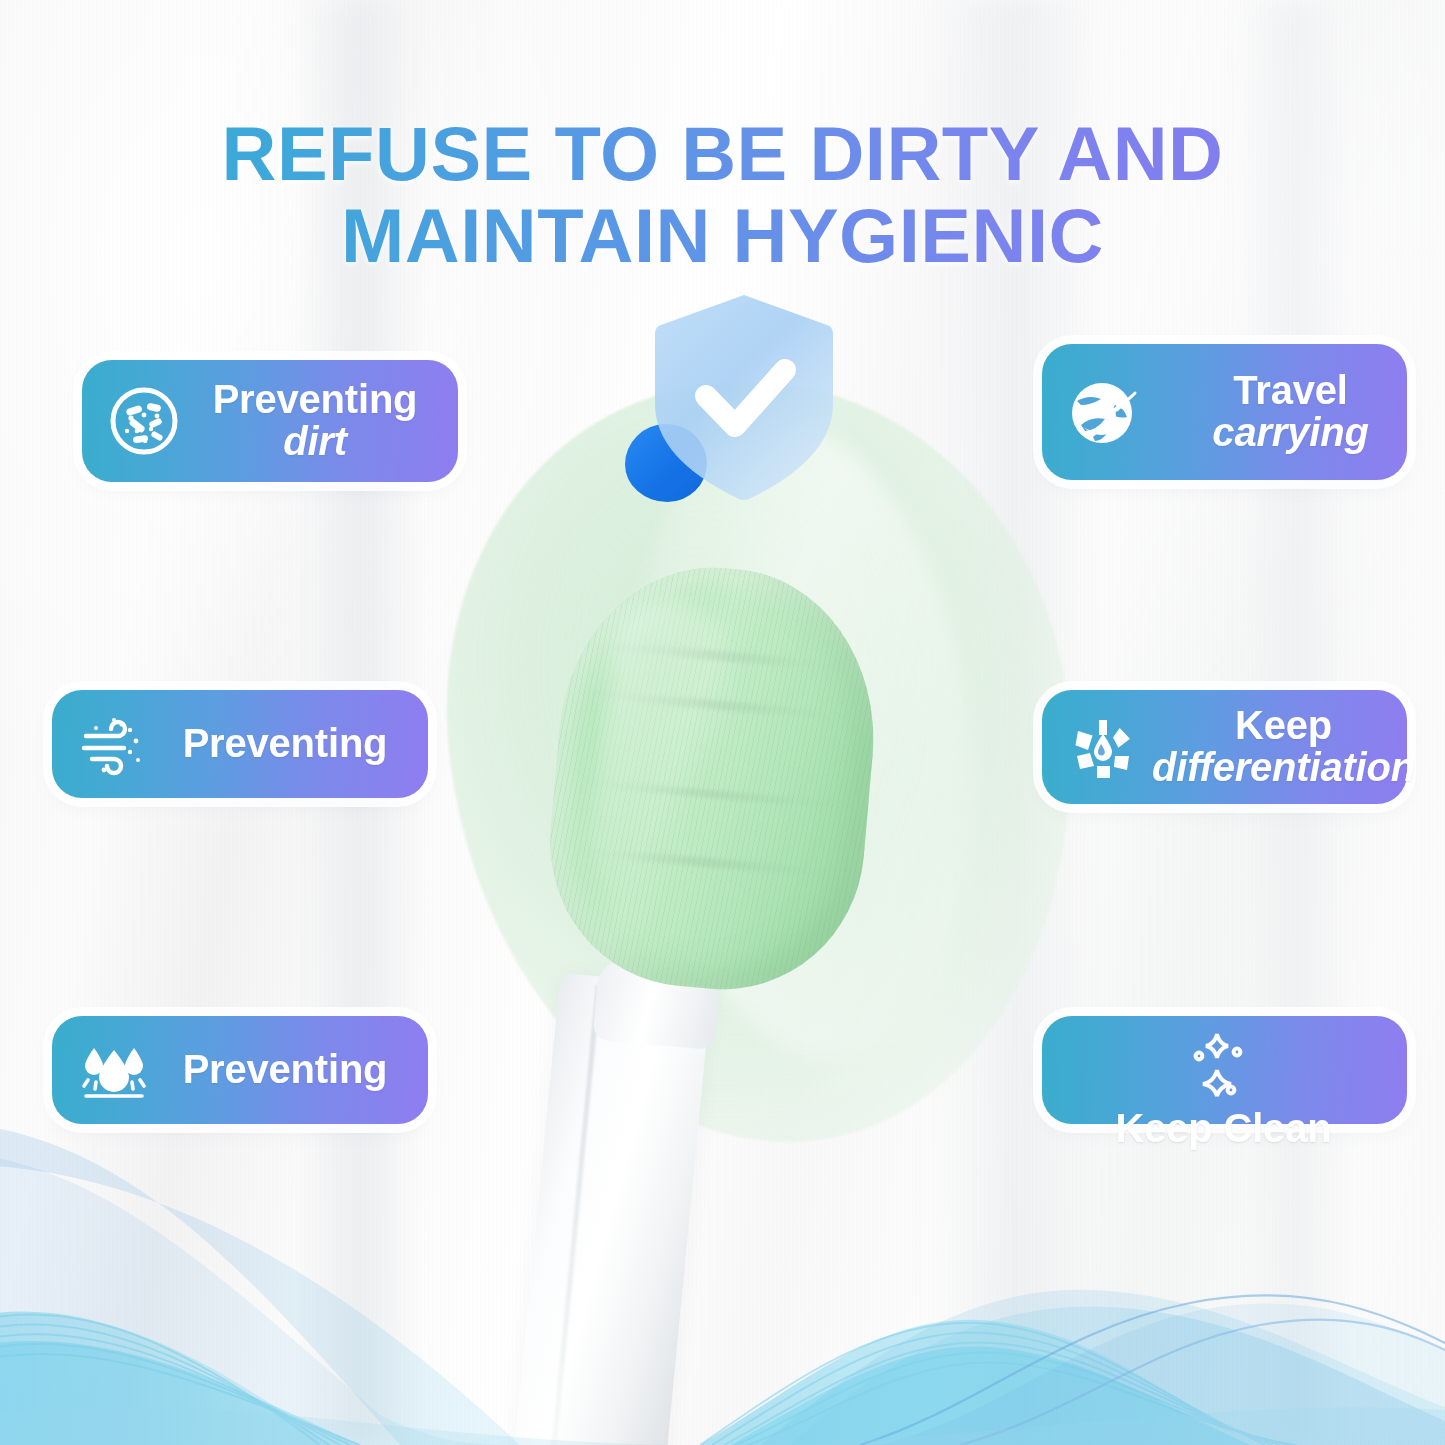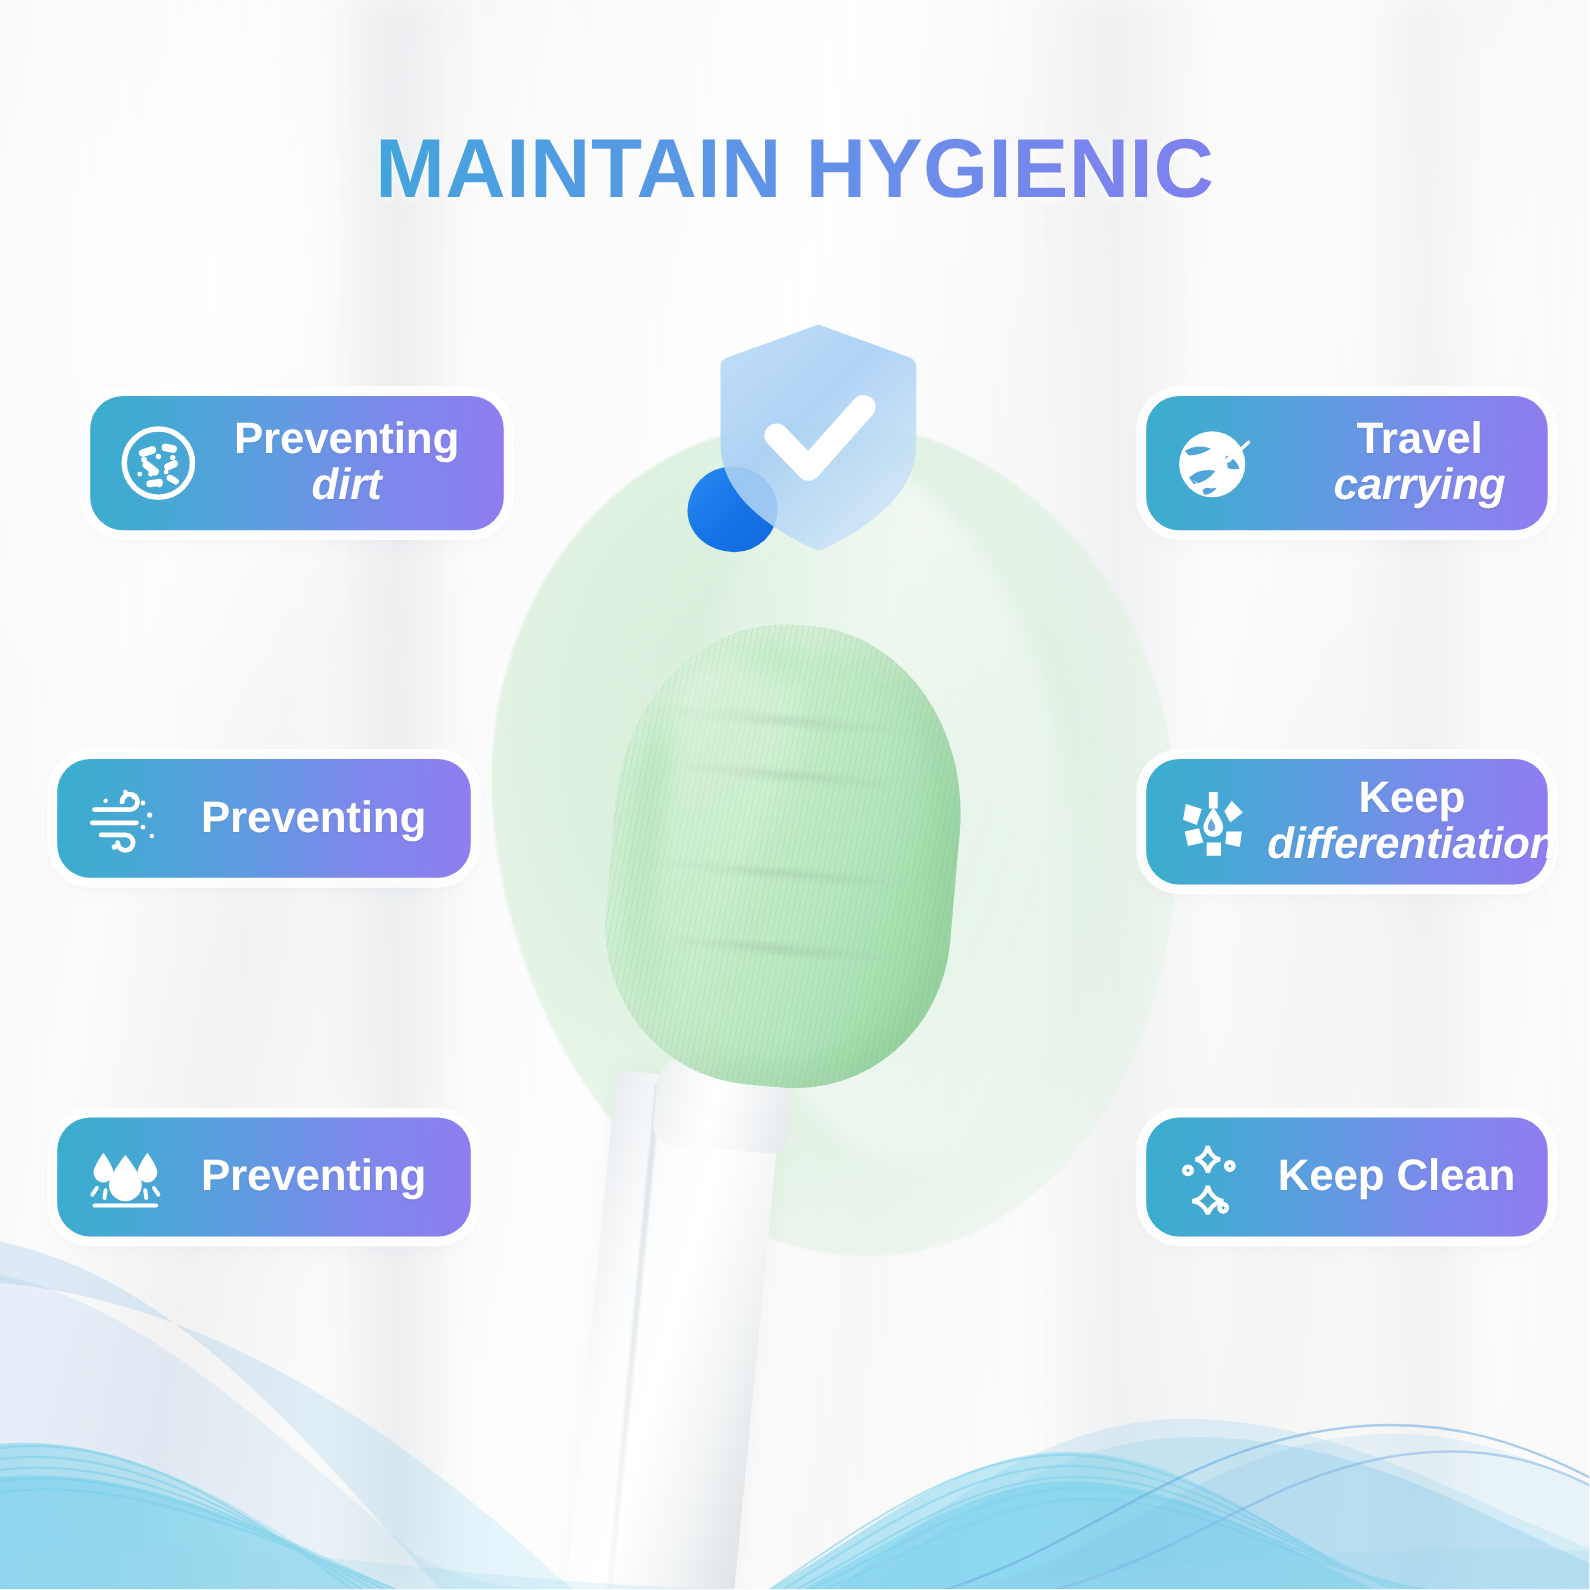--- a/index.html
+++ b/index.html
@@ -131,23 +131,23 @@
     text-shadow:0 1px 2px rgba(60,70,110,.13);
     padding-left:2px;
   }
   .badge .b-l1{font-size:40px;font-weight:700;letter-spacing:-.2px;white-space:nowrap;}
   .badge .b-l2{font-size:40px;font-weight:700;letter-spacing:-.2px;white-space:nowrap;font-style:italic;}
   .badge.small-sub .b-l2{font-size:40px;}
 
   #badge-preventing-dirt{left:52px;top:360px;width:376px;height:122px;margin-left:30px;}
   #badge-dustproof{left:52px;top:690px;width:376px;height:108px;}
   #badge-waterproof{left:52px;top:1016px;width:376px;height:108px;}
-  #badge-travel-carrying{left:1042px;top:360px;width:365px;height:122px;gap:42px;}
+  #badge-travel-carrying{left:1042px;top:344px;width:365px;height:136px;gap:42px;}
   #badge-color-differentiation{left:1042px;top:690px;width:365px;height:114px;}
-  #badge-keep-clean{left:1042px;top:1016px;width:365px;height:108px;}
+  #badge-keep-clean{left:1042px;top:1016px;width:365px;height:108px;flex-direction:column;}
 
   
   .title{
     position:absolute;left:0;top:62px;width:1445px;text-align:center;
     font-size:76px;font-weight:700;line-height:1.08;letter-spacing:.5px;
     background:linear-gradient(90deg,#35afd4 0%,#3fa7da 20%,#5b96e6 45%,#7b84ee 70%,#8878f0 100%);
     -webkit-background-clip:text;background-clip:text;color:transparent;
     -webkit-text-fill-color:transparent;
     filter:drop-shadow(0 2px 3px rgba(255,255,255,.9));
   }
@@ -194,20 +194,21 @@
           <stop offset="45%" stop-color="#a8cff4" stop-opacity="0.90"></stop>
           <stop offset="100%" stop-color="#cfe5f8" stop-opacity="0.80"></stop>
         </linearGradient>
       </defs>
       <path d="M93 3 L176 33 Q182 35 182 42 L182 112 Q182 166 100 206 Q93 210 86 206 Q4 166 4 112 L4 42 Q4 35 10 33 Z" fill="url(#shieldGrad)"></path>
       <path d="M55 104 L84 134 L134 78" fill="none" stroke="#ffffff" stroke-width="22" stroke-linecap="round" stroke-linejoin="round"></path>
     </svg>
   </div>
 
   <h1 class="title">
+    <span>REFUSE TO BE DIRTY AND</span>
     <span class="title-l2">MAINTAIN HYGIENIC</span>
   </h1>
 
   <div class="badge" id="badge-preventing-dirt">
     <span class="b-icon">
       <svg width="74" height="74" viewBox="0 0 74 74">
         <circle cx="37" cy="37" r="31" fill="none" stroke="#fff" stroke-width="5"></circle>
         <g fill="#fff">
           <rect x="19" y="23" width="16" height="7" rx="3.5" transform="rotate(-18 27 26)"></rect>
           <rect x="40" y="20" width="14" height="7" rx="3.5" transform="rotate(12 47 23)"></rect>

